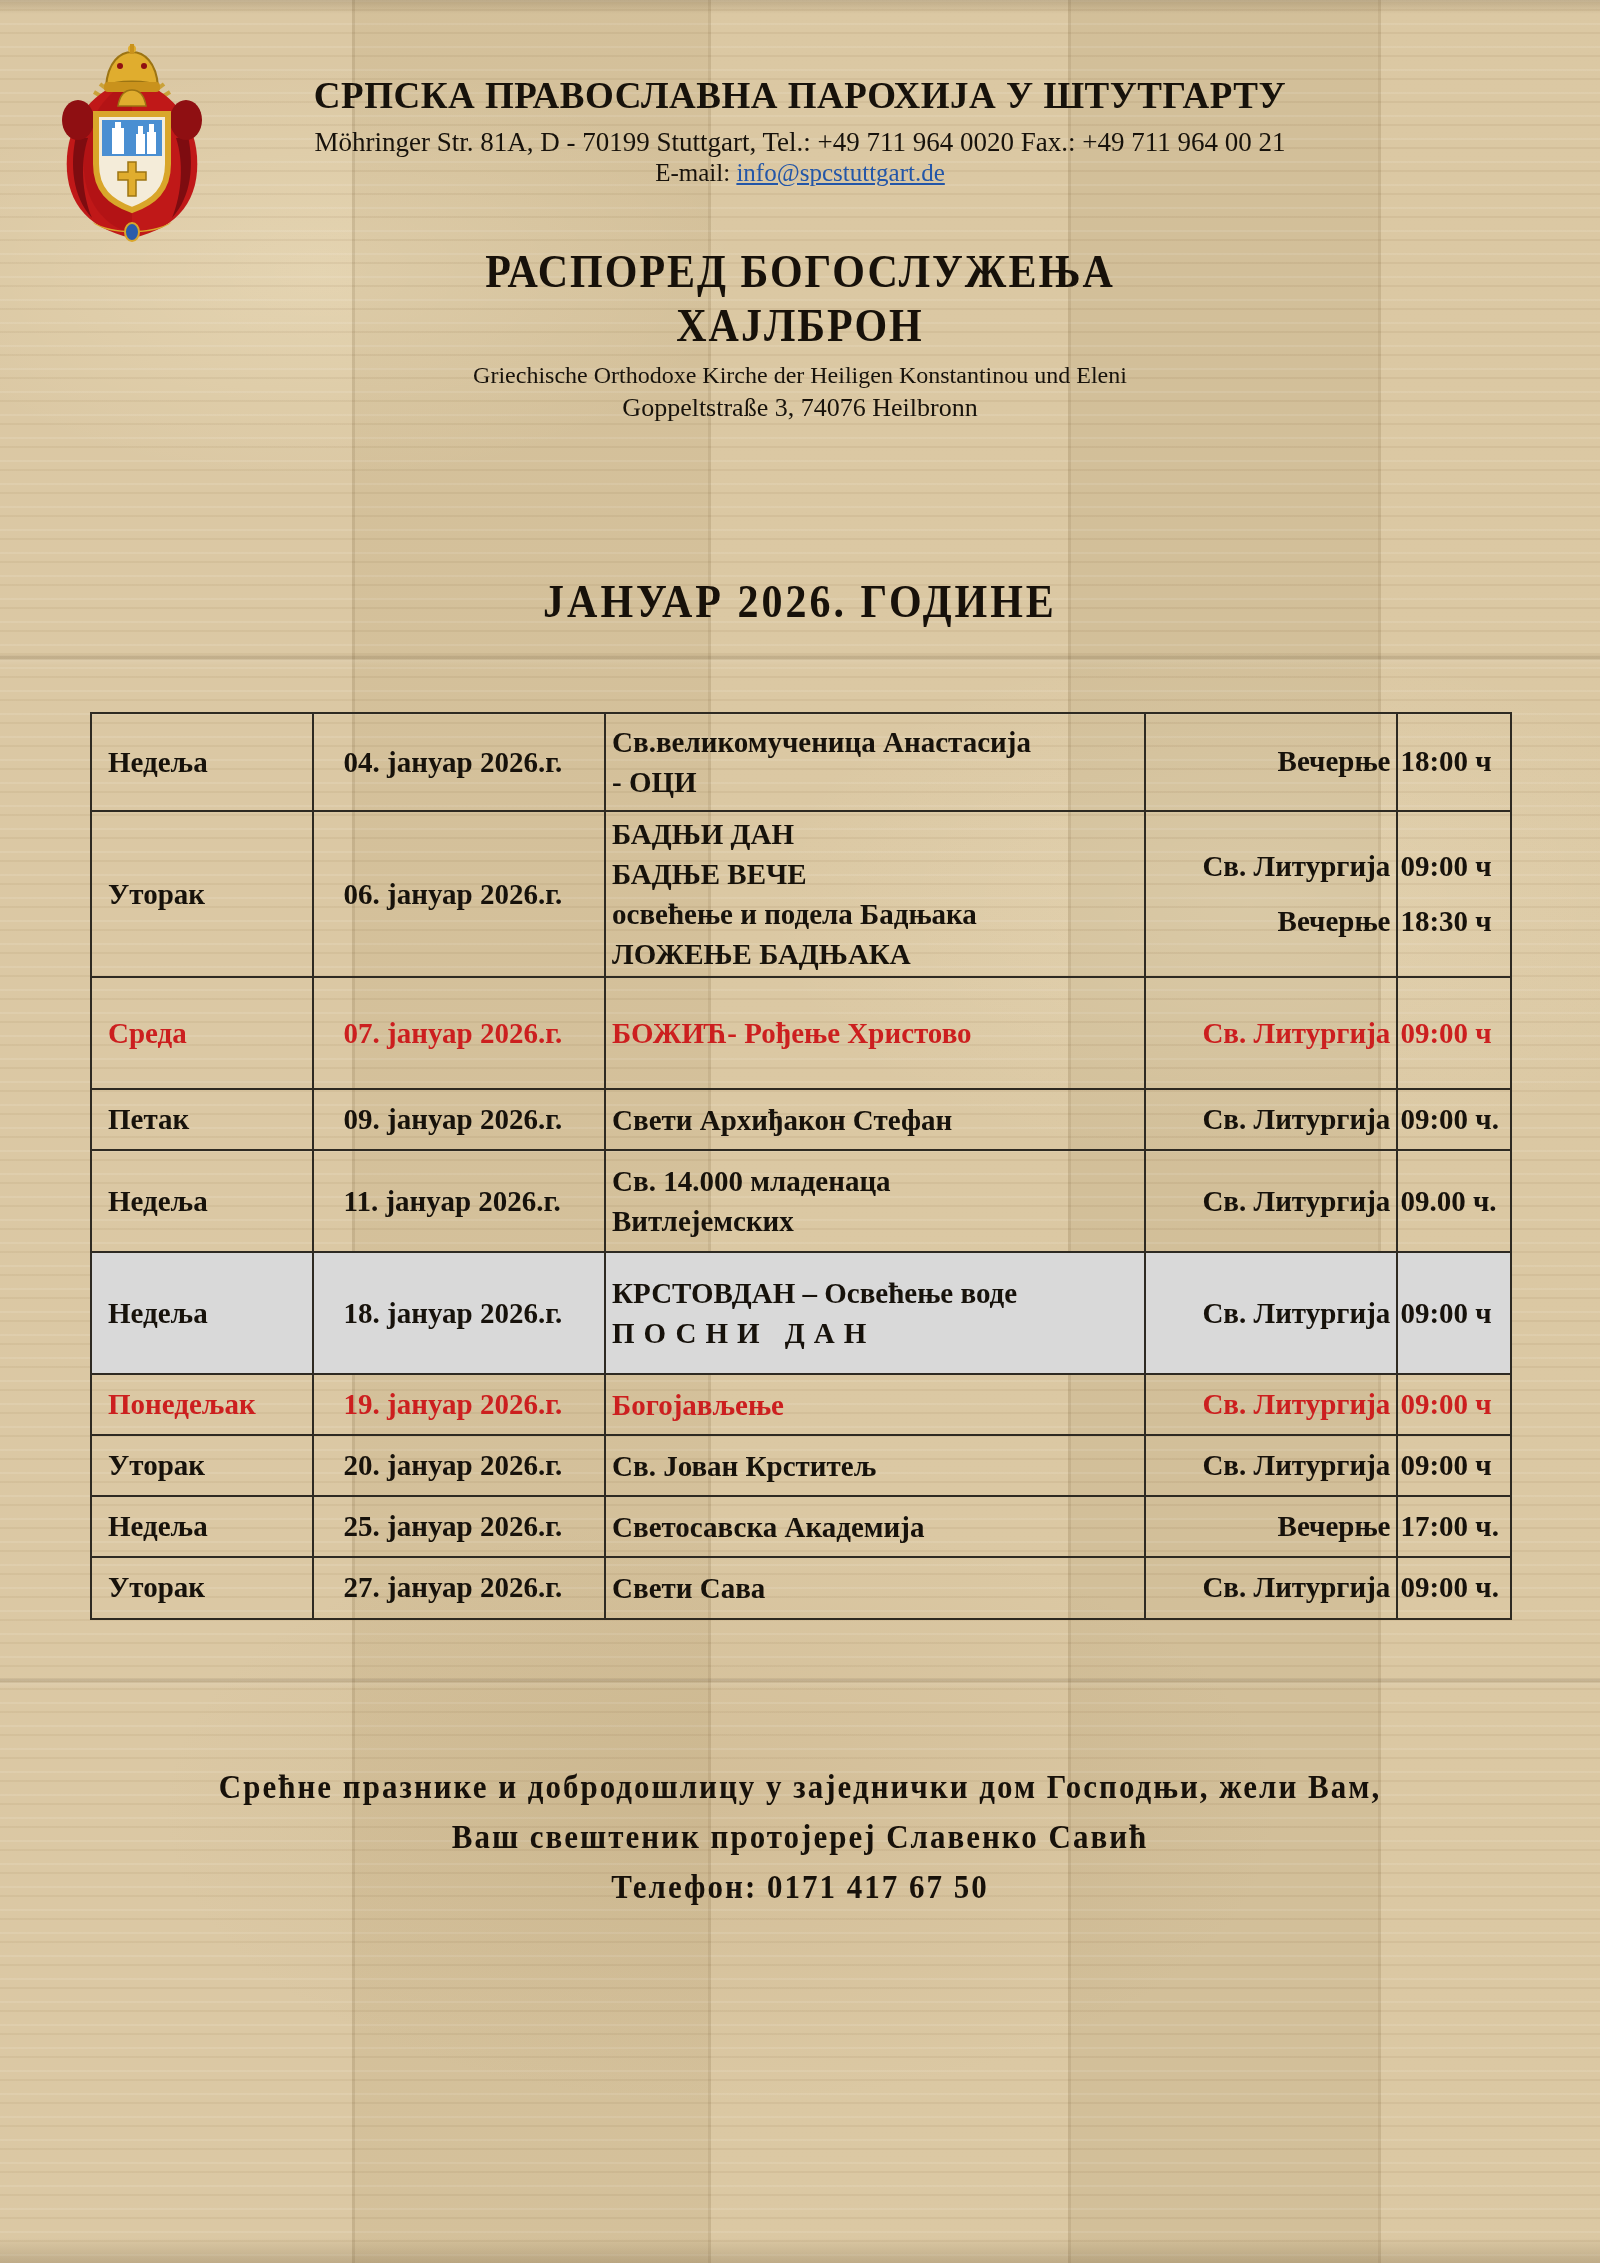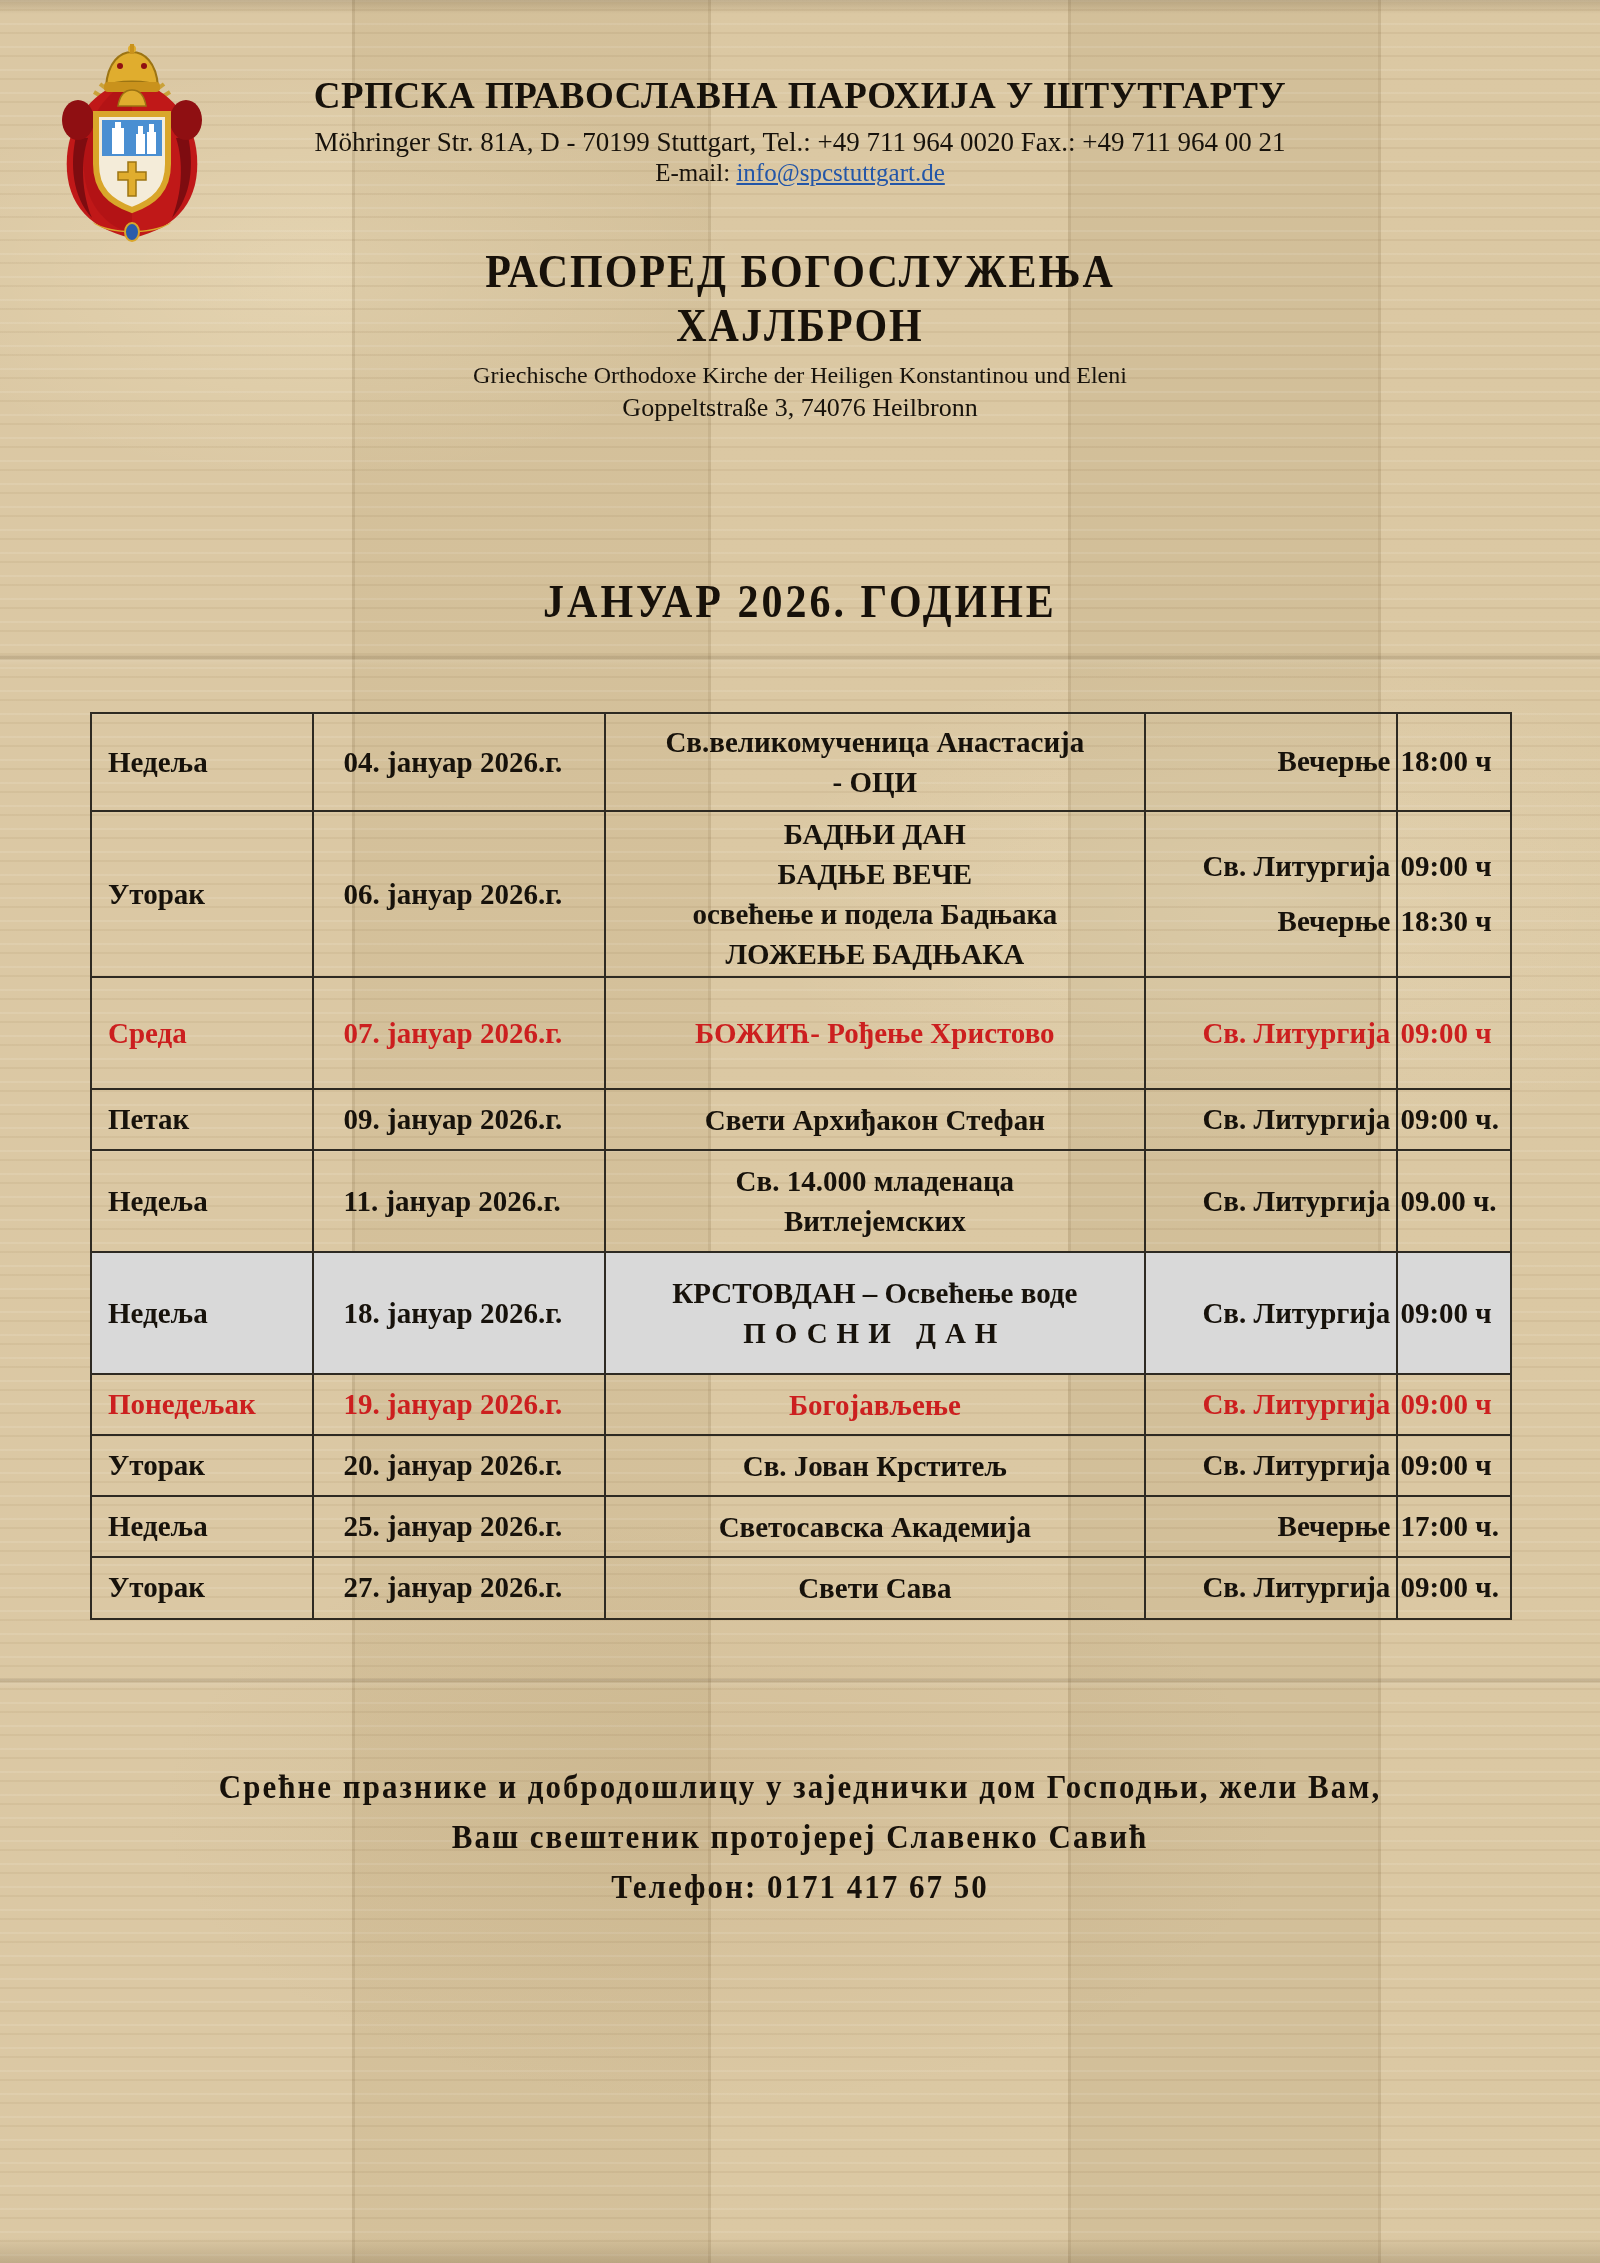--- a/index.html
+++ b/index.html
@@ -55,21 +55,21 @@
   .sub2{top:300px; font-size:42px;}
   .ger1{top:362px; font-size:24px;}
   .ger2{top:393px; font-size:26px;}
   .month-title{top:576px; font-size:42px; letter-spacing:3px;}
 
   
   .sched{position:absolute; left:90px; top:712px; width:1422px; border-collapse:collapse; table-layout:fixed;}
   .sched td{border:2px solid #2e2a22; vertical-align:middle; font-weight:bold; font-size:29px; padding:2px 6px; overflow:hidden;}
   .sched td.c-day{padding-left:16px; text-align:left;}
   .sched td.c-date{padding-left:30px; text-align:left;}
-  .sched td.c-desc{text-align:center;margin-top:7px;}
+  .sched td.c-desc{text-align:left;margin-top:7px;}
   .sched td.c-serv{padding-left:18px; text-align:right;margin-top:40px;}
   .sched td.c-time{padding:2px 2px;}
   .desc-line{line-height:1.38;}
   .serv-line, .time-line{line-height:1.9;}
   .spaced{letter-spacing:9px;}
   .row-red td{color:#cc1f1f;}
   .row-grey td{background:#d9d9d9;}
 
   
   .foot1{top:1768px; font-size:31px;}

